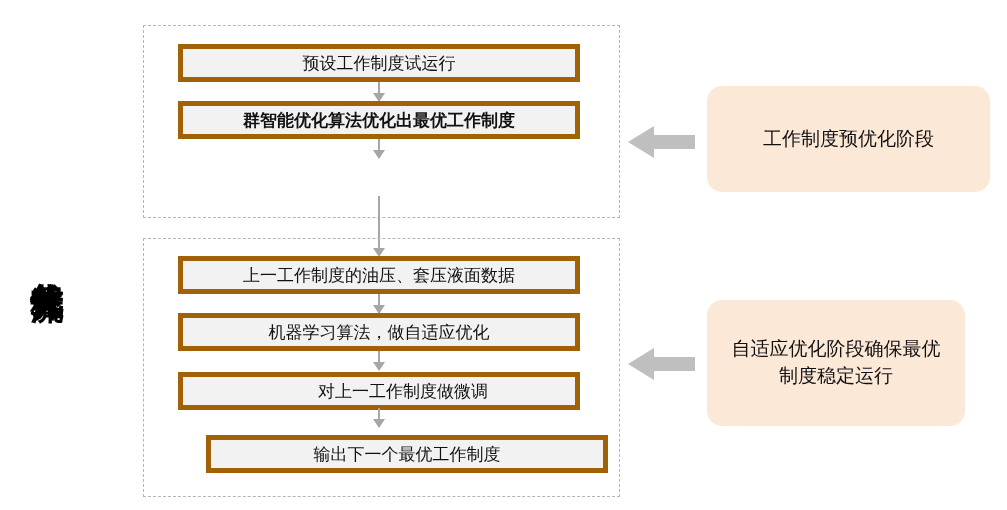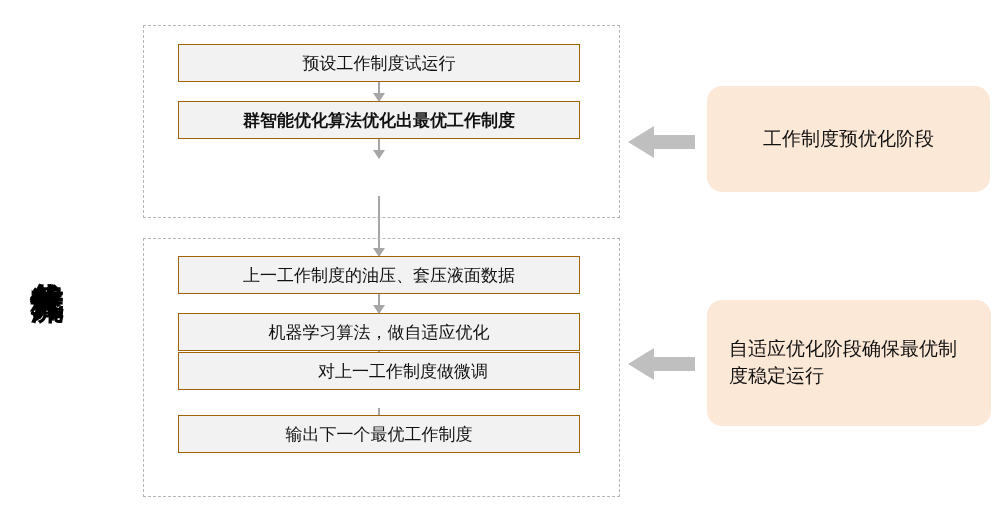--- a/index.html
+++ b/index.html
@@ -47,21 +47,21 @@
     box-sizing: border-box;
   }
   #group-pre  { left: 143px; top: 25px;  width: 477px; height: 193px; }
   #group-adap { left: 143px; top: 238px; width: 477px; height: 259px; }
 
   
   .pbox {
     position: absolute;
     box-sizing: border-box;
     background: #f2f2f2;
-    border: 1px solid #a16207;
+    border: 5px solid #a16207;
     color: #111111;
     font-size: 17px;
     line-height: 1;
     display: flex;
     align-items: center;
     justify-content: center;
     white-space: nowrap;
     left: 178px;
     width: 402px;
     height: 38px;
@@ -92,25 +92,25 @@
     position: absolute;
     box-sizing: border-box;
     background: #fce8d7;
     border-radius: 15px;
     color: #111111;
     font-size: 19px;
     line-height: 1.42;
     display: flex;
     align-items: center;
     justify-content: center;
-    text-align: left;
+    text-align: center;
     padding: 8px 22px;
   }
   #callout-pre  { left: 707px; top: 86px;  width: 283px; height: 106px; }
-  #callout-adap { left: 707px; top: 300px; width: 284px; height: 126px; }
+  #callout-adap { left: 707px; top: 300px; width: 258px; height: 126px; }
 
   
   .big-arrow {
     position: absolute;
     width: 67px;
     height: 32px;
   }
   #arrow-pre  { left: 628px; top: 126px; }
   #arrow-adap { left: 628px; top: 348px; }
   .big-arrow .shaft {
@@ -155,25 +155,25 @@
   <div class="group" id="group-adap"></div>
 
   <div class="pbox" style="top:256px;text-align:center;">上一工作制度的油压、套压液面数据</div>
 
   <div class="conn" style="top:294px; height:19px;"></div>
 
   <div class="pbox" style="top:313px;">机器学习算法，做自适应优化</div>
 
   <div class="conn" style="top:351px; height:19px;"></div>
 
-  <div class="pbox" style="top:352px;padding-left:48px;">对上一工作制度做微调</div>
+  <div class="pbox" style="top:372px;padding-left:48px;">对上一工作制度做微调</div>
 
   <div class="conn" style="top:408px; height:19px;"></div>
 
-  <div class="pbox" style="top:415px;">输出下一个最优工作制度</div>
+  <div class="pbox" style="top:435px;margin-left:28px;">输出下一个最优工作制度</div>
 
   <div class="big-arrow" id="arrow-pre">
     <div class="shaft"></div>
     <div class="head"></div>
   </div>
 
   <div class="callout" id="callout-pre">工作制度预优化阶段</div>
 
   <div class="big-arrow" id="arrow-adap">
     <div class="shaft"></div>

